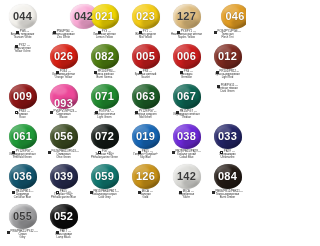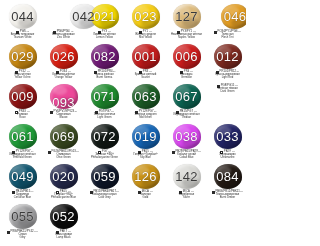--- a/index.html
+++ b/index.html
@@ -69,22 +69,22 @@
   }
   .blob.light{
     box-shadow:
       inset -2px -2px 3px rgba(0,0,0,0.13),
       inset 2px 2px 3px rgba(255,255,255,0.55),
       0 0 1px rgba(0,0,0,0.12);
   }
   .code{
     position:relative;
     z-index:3;
-    font-size:13px;
-    font-weight:normal;
+    font-size:11px;
+    font-weight:bold;
     letter-spacing:0.2px;
     line-height:1;
     font-family:"Liberation Sans", sans-serif;
     text-shadow:0 0 1px rgba(0,0,0,0.25);
   }
   .code.onlight{color:#3a3a3a;text-shadow:0 0 1px rgba(255,255,255,0.8);}
   .code.ondark{color:#ffffff;text-shadow:0 0 1px rgba(0,0,0,0.55);}
 
   
   .labels{
@@ -140,21 +140,21 @@
           <div class="pigrow">
             <span class="lf solid"></span>
             <span class="pig">PW6</span>
             <span class="stars">***</span>
           </div>
           <div class="nm-ru">Белила титановые</div>
           <div class="nm-en">Titanium White</div>
         </div>
       </div>
       <div class="cell">
-        <div class="blob light" style="background: #e5e5e5; margin-left: 40px;">
+        <div class="blob light" style="background: #f9a8d4; margin-left: 40px;">
           <span class="code onlight">042</span>
         </div>
         <div class="labels">
           <div class="pigrow">
             <span class="lf solid"></span>
             <span class="pig">PW6/PW4</span>
             <span class="stars">***</span>
           </div>
           <div class="nm-ru">Белила цинковые</div>
           <div class="nm-en">Zinc White</div>
@@ -210,23 +210,20 @@
           <div class="pigrow">
             <span class="lf solid"></span>
             <span class="pig">PO34/PY1/PW6</span>
             <span class="stars">***</span>
           </div>
           <div class="nm-ru">Телесная</div>
           <div class="nm-en">Flesh Tint</div>
         </div>
       </div>
       <div class="cell">
-        <div class="blob" style="background: rgb(198, 135, 18);">
-          <span class="code ondark">029</span>
-        </div>
         <div class="labels">
           <div class="pigrow">
             <span class="lf solid"></span>
             <span class="pig">PY42</span>
             <span class="stars">***</span>
           </div>
           <div class="nm-ru">Охра жёлтая</div>
           <div class="nm-en">Yellow Ochre</div>
         </div>
       </div>
@@ -238,36 +235,36 @@
           <div class="pigrow">
             <span class="lf solid"></span>
             <span class="pig">PO34</span>
             <span class="stars">***</span>
           </div>
           <div class="nm-ru">Оранжево-жёлтая</div>
           <div class="nm-en">Orange Yellow</div>
         </div>
       </div>
       <div class="cell">
-        <div class="blob" style="background: #701a75;">
+        <div class="blob" style="background: #4d7c0f;">
           <span class="code ondark">082</span>
         </div>
         <div class="labels">
           <div class="pigrow">
             <span class="lf solid"></span>
             <span class="pig">PR101/PR4</span>
             <span class="stars">***</span>
           </div>
           <div class="nm-ru">Сиена жжёная</div>
           <div class="nm-en">Burnt Sienna</div>
         </div>
       </div>
       <div class="cell">
         <div class="blob" style="background: rgb(194, 28, 28);">
-          <span class="code ondark">001</span>
+          <span class="code ondark">005</span>
         </div>
         <div class="labels">
           <div class="pigrow">
             <span class="lf solid"></span>
             <span class="pig">PR3</span>
             <span class="stars">***</span>
           </div>
           <div class="nm-ru">Краплак светлый</div>
           <div class="nm-en">Scarlet</div>
         </div>
@@ -390,21 +387,21 @@
             <span class="lf solid"></span>
             <span class="pig">PY129/PG7</span>
             <span class="stars">***</span>
           </div>
           <div class="nm-ru">Изумрудная зелёная</div>
           <div class="nm-en">Emerald Green</div>
         </div>
       </div>
       <div class="cell">
         <div class="blob" style="background: rgb(59, 74, 33);">
-          <span class="code ondark">069</span>
+          <span class="code ondark">056</span>
         </div>
         <div class="labels">
           <div class="pigrow">
             <span class="lf solid"></span>
             <span class="pig">PG26/PBK11/PG13</span>
             <span class="stars">***</span>
           </div>
           <div class="nm-ru">Оливковая</div>
           <div class="nm-en">Olive Green</div>
         </div>
@@ -431,21 +428,21 @@
           <div class="pigrow">
             <span class="lf solid"></span>
             <span class="pig">PB15</span>
             <span class="stars">***</span>
           </div>
           <div class="nm-ru">Голубая «Голубая»</div>
           <div class="nm-en">Sky Blue</div>
         </div>
       </div>
       <div class="cell">
-        <div class="blob" style="background: #d946ef;">
+        <div class="blob" style="background: #6d28d9;">
           <span class="code ondark">038</span>
         </div>
         <div class="labels">
           <div class="pigrow">
             <span class="lf solid"></span>
             <span class="pig">PB29/PB15/PB29</span>
             <span class="stars">***</span>
           </div>
           <div class="nm-ru">Кобальт синий</div>
           <div class="nm-en">Cobalt Blue</div>
@@ -460,48 +457,48 @@
             <span class="lf open"></span>
             <span class="pig">PB29</span>
             <span class="stars">***</span>
           </div>
           <div class="nm-ru">Ультрамарин</div>
           <div class="nm-en">Ultramarine</div>
         </div>
       </div>
       <div class="cell">
         <div class="blob" style="background: rgb(17, 86, 111);">
-          <span class="code ondark">049</span>
+          <span class="code ondark">036</span>
         </div>
         <div class="labels">
           <div class="pigrow">
             <span class="lf solid"></span>
             <span class="pig">PB15/PB15</span>
             <span class="stars">***</span>
           </div>
           <div class="nm-ru">Церулеум</div>
           <div class="nm-en">Cerulean Blue</div>
         </div>
       </div>
       <div class="cell">
         <div class="blob" style="background: rgb(38, 42, 77);">
-          <span class="code ondark">020</span>
+          <span class="code ondark">039</span>
         </div>
         <div class="labels">
           <div class="pigrow">
             <span class="lf open"></span>
             <span class="pig">PB15</span>
             <span class="stars">***</span>
           </div>
           <div class="nm-ru">Голубая «ФЦ»</div>
           <div class="nm-en">Phthalocyanine Blue</div>
         </div>
       </div>
       <div class="cell">
-        <div class="blob" style="background: #0f172a; text-align: center;">
+        <div class="blob" style="background: #0f766e; text-align: center;">
           <span class="code ondark">059</span>
         </div>
         <div class="labels">
           <div class="pigrow">
             <span class="lf solid"></span>
             <span class="pig">PB15/PBK6/PB17</span>
             <span class="stars">***</span>
           </div>
           <div class="nm-ru">Кобальтовая серая</div>
           <div class="nm-en">Cold Grey</div>

